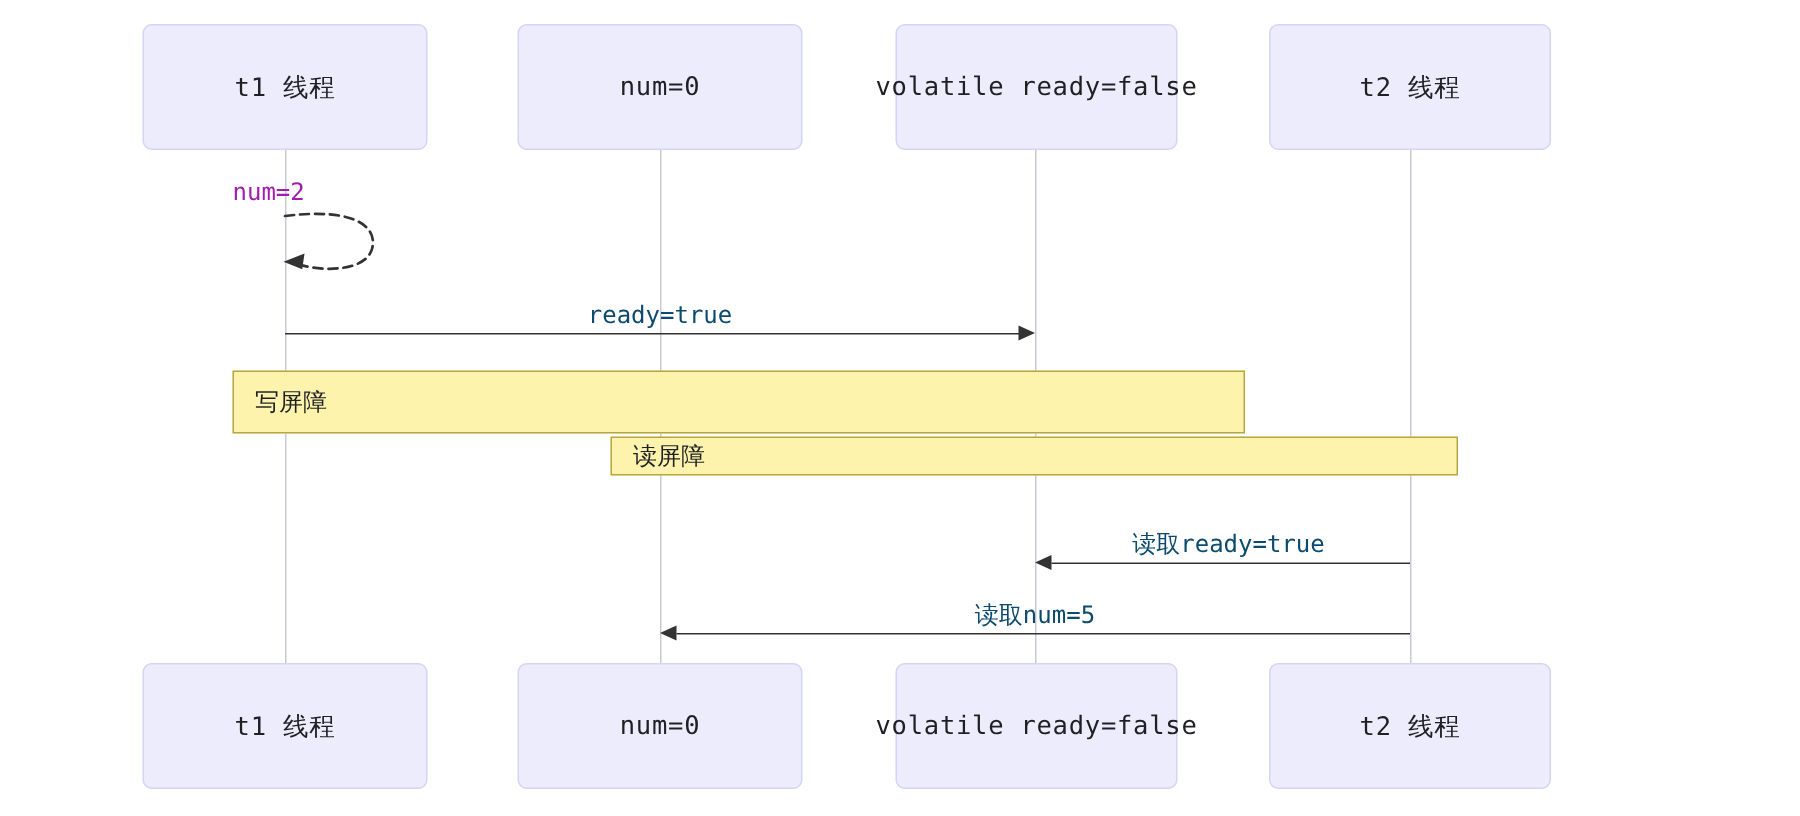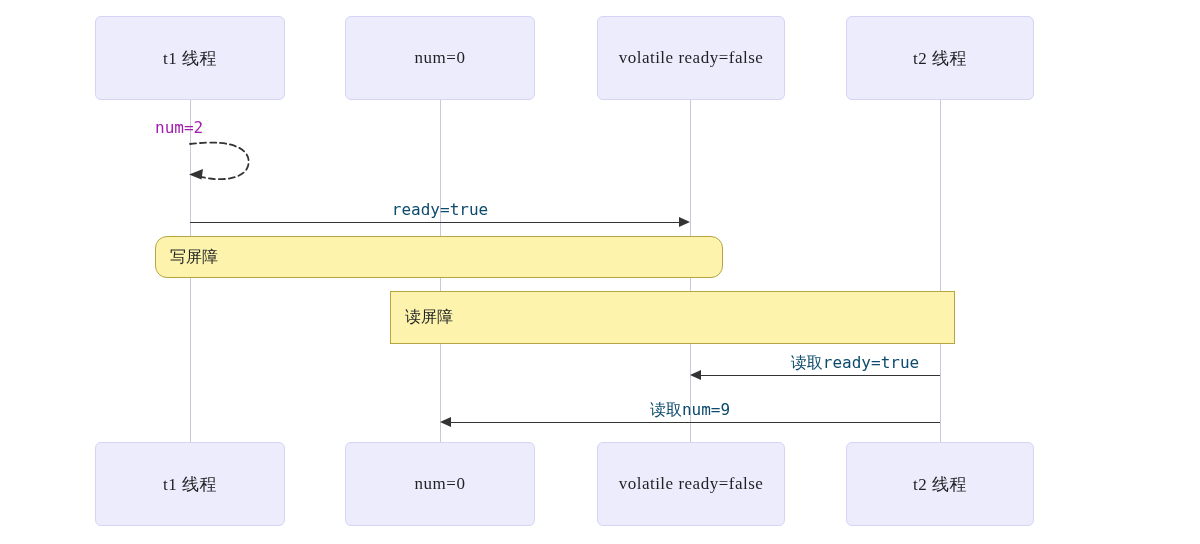--- a/index.html
+++ b/index.html
@@ -22,21 +22,20 @@
     background: #ececfc;
     border: 1px solid #d4d4f5;
     border-radius: 6px;
     display: flex;
     align-items: center;
     justify-content: center;
     color: #1f2023;
     font-size: 17px;
     letter-spacing: 0.5px;
     white-space: nowrap;
-    font-family: Liberation Serif, serif;
   }
   .participant .plabel {
     position: relative;
     z-index: 5;
     text-align: center;
   }
 
   
   .lifeline {
     position: absolute;
@@ -132,33 +131,33 @@
   <div class="self-label" style="left:155px; top:118px;">num=2</div>
   <svg class="self-msg" width="80" height="60" style="left:186px; top:138px;" viewBox="0 0 80 60">
     <path d="M 4 6 C 52 0 66 14 62 28 C 58 42 32 44 12 38" fill="none" stroke="#333333" stroke-width="1.8" stroke-dasharray="6 4" stroke-linecap="round"></path>
     <path d="M 3 36.5 L 17 31 L 15.5 41.5 Z" fill="#333333"></path>
   </svg>
 
   <div class="msg-label" style="left:190px; top:200px; width:500px;">ready=true</div>
   <div class="msg-line" style="left:190px; top:222px; width:494px;"></div>
   <div class="arrowhead right" style="left:679px; top:216.5px;"></div>
 
-  <div class="barrier" style="left:155px; top:236px; width:568px; height:42px;border-radius:12px;">
+  <div class="barrier" style="left:155px; top:247px; width:675px; height:42px;">
     <span class="blabel">写屏障</span>
   </div>
 
-  <div class="barrier" style="left:390px; top:291px; width:565px; height:53px;">
+  <div class="barrier" style="left:407px; top:291px; width:565px; height:26px;">
     <span class="blabel">读屏障</span>
   </div>
 
-  <div class="msg-label" style="left:730px; top:353px; width:250px;">读取ready=true</div>
+  <div class="msg-label" style="left:694px; top:353px; width:250px;">读取ready=true</div>
   <div class="msg-line" style="left:701px; top:375px; width:239px;"></div>
   <div class="arrowhead left" style="left:690px; top:369.5px;"></div>
 
-  <div class="msg-label" style="left:440px; top:400px; width:500px;">读取num=9</div>
+  <div class="msg-label" style="left:440px; top:400px; width:500px;">读取num=5</div>
   <div class="msg-line" style="left:451px; top:422px; width:489px;"></div>
   <div class="arrowhead left" style="left:440px; top:416.5px;"></div>
 
   <div class="participant" style="left:95px; top:442px; width:190px; height:84px;">
     <span class="plabel">t1 线程</span>
   </div>
   <div class="participant" style="left:345px; top:442px; width:190px; height:84px;">
     <span class="plabel">num=0</span>
   </div>
   <div class="participant" style="left:597px; top:442px; width:188px; height:84px;">

